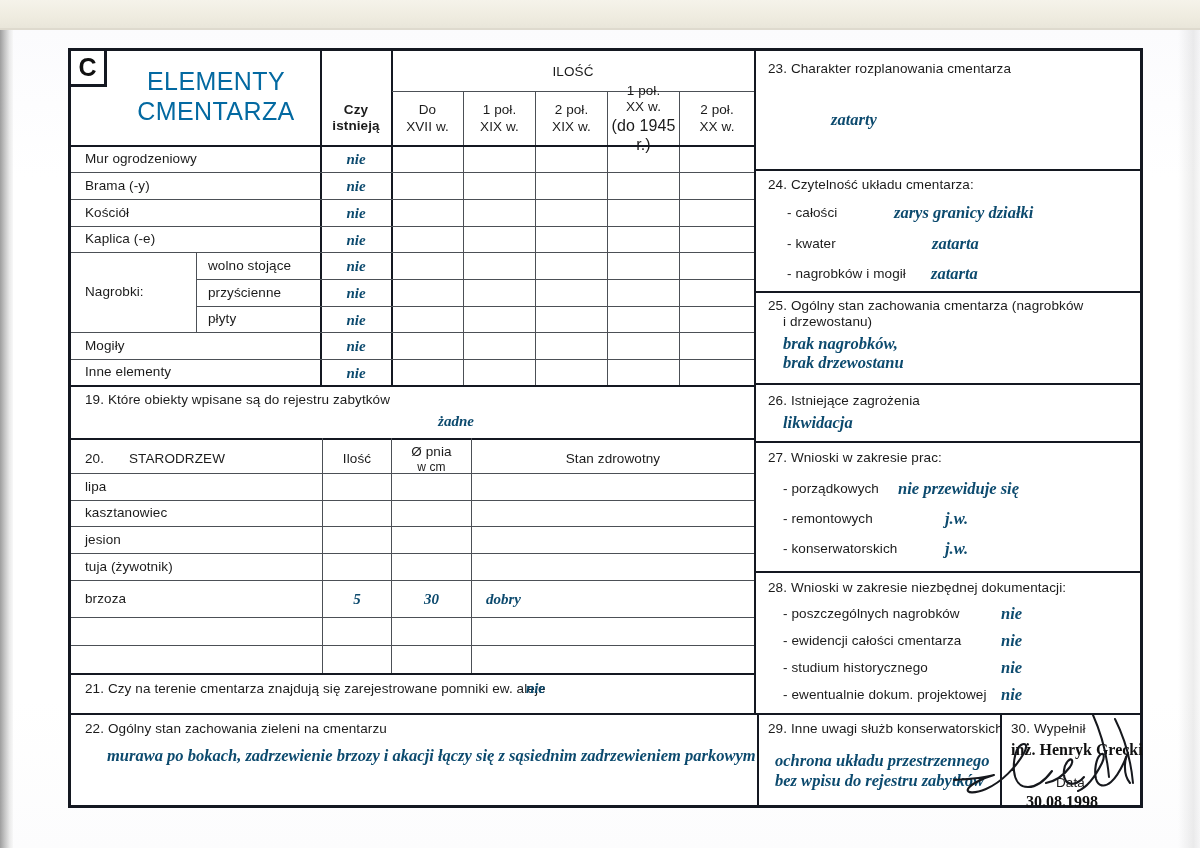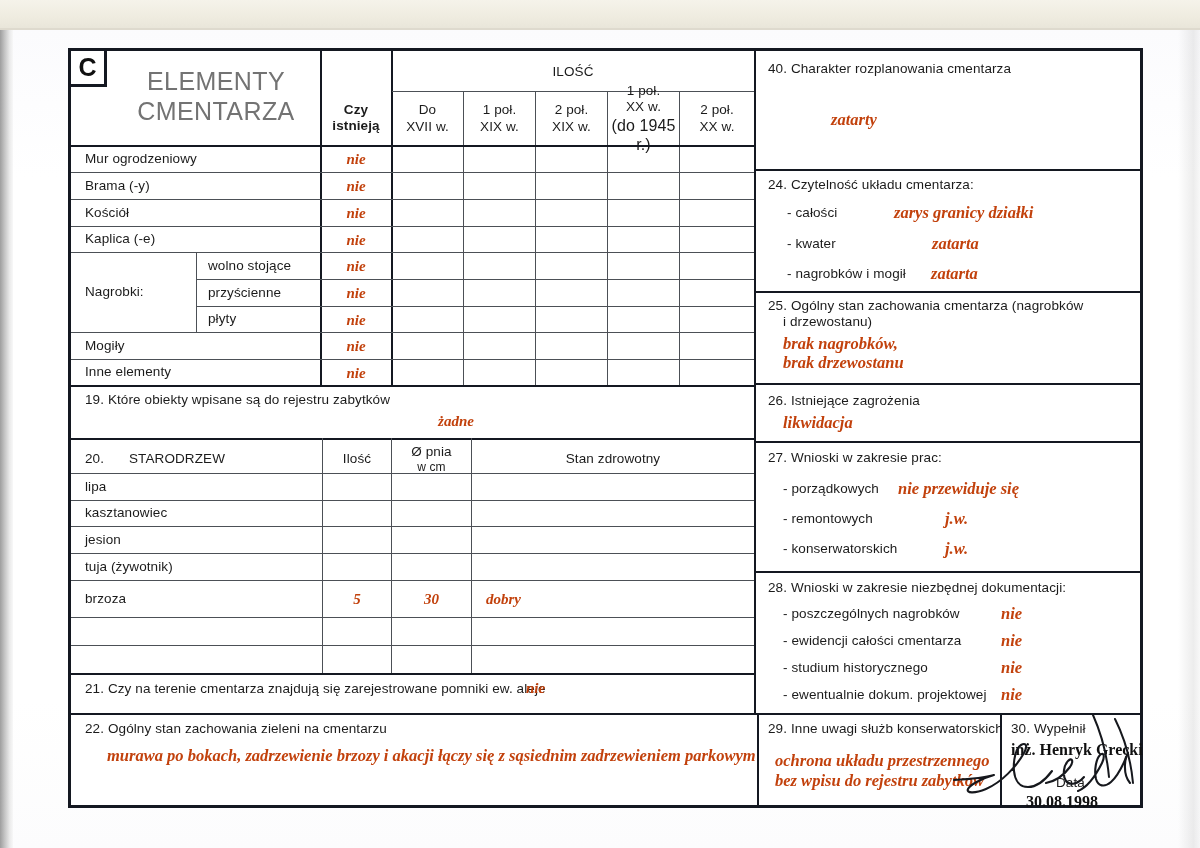--- a/index.html
+++ b/index.html
@@ -53,21 +53,21 @@
   }
 
   
   .lbl {
     font-size: 13.5px; color: #1b1b1b; letter-spacing: .1px;
     font-family: "Liberation Sans", sans-serif;
   }
   .hand {
     font-family: "Liberation Serif", serif;
     font-style: italic; font-weight: bold;
-    color: #c2410c; font-size: 15px;
+    color: #0c4a6e; font-size: 15px;
   }
   .hand-lg { font-size: 16.5px; }
 
   
   .h { position: absolute; background: #4c5056; height: 1px; }
   .h.thick { background: #141821; height: 2px; }
   .v { position: absolute; background: #4c5056; width: 1px; }
   .v.thick { background: #141821; width: 2px; }
 
   
@@ -75,21 +75,21 @@
     position: absolute; left: 0px; top: 0px;
     width: 36px; height: 36px;
     border-right: 3px solid #141821; border-bottom: 3px solid #141821;
     display: flex; align-items: center; justify-content: center;
     font-size: 25px; font-weight: bold; color: #101010;
     font-family: "Liberation Sans", sans-serif;
   }
 
   .title {
     position: absolute; left: 40px; top: 16px; width: 210px;
-    text-align: center; font-size: 25px; color: #737373; line-height: 1.18;
+    text-align: center; font-size: 25px; color: #0369a1; line-height: 1.18;
     letter-spacing: .4px; font-family: "Liberation Sans", sans-serif;
   }
 
   .cellc {
     position: absolute; display: flex; align-items: center; justify-content: center;
     text-align: center; line-height: 1.2;
   }
   .cellL {
     position: absolute; display: flex; align-items: center;
     line-height: 1.2;
@@ -251,21 +251,21 @@
     <div class="cellL lbl" style="left:14px; top:628px; width:470px; height:20px;">21. Czy na terenie cmentarza znajdują się zarejestrowane pomniki ew. aleje</div>
     <div class="cellL hand" style="left:455px; top:627px; width:120px; height:20px;">nie</div>
 
     <div class="h thick" style="left:0px; top:662px; width:686px;"></div>
     <div class="cellL lbl" style="left:14px; top:668px; width:600px; height:20px;">22. Ogólny stan zachowania zieleni na cmentarzu</div>
     <div class="cellL hand hand-lg" style="left:36px; top:694px; width:650px; height:22px;">murawa po bokach, zadrzewienie brzozy i akacji łączy się z sąsiednim zadrzewieniem parkowym</div>
 
     <div class="v thick" style="left:683px; top:0px; height:662px;"></div>
     <div class="v thick" style="left:686px; top:662px; height:95px;"></div>
 
-    <div class="cellL lbl" style="left:697px; top:8px; width:360px; height:20px;">40. Charakter rozplanowania cmentarza</div>
+    <div class="cellL lbl" style="left:697px; top:8px; width:360px; height:20px;">23. Charakter rozplanowania cmentarza</div>
     <div class="cellL hand hand-lg" style="left:760px; top:58px; width:250px; height:22px;">zatarty</div>
     <div class="h thick" style="left:683px; top:118px; width:389px;"></div>
 
     <div class="cellL lbl" style="left:697px; top:124px; width:360px; height:20px;">24. Czytelność układu cmentarza:</div>
 
     <div class="cellL lbl" style="left:716px; top:152px; width:160px; height:20px;">- całości</div>
     <div class="cellL hand hand-lg" style="left:823px; top:151px; width:260px; height:22px;">zarys granicy działki</div>
 
     <div class="cellL lbl" style="left:716px; top:183px; width:160px; height:20px;">- kwater</div>
     <div class="cellL hand hand-lg" style="left:861px; top:182px; width:200px; height:22px;">zatarta</div>

